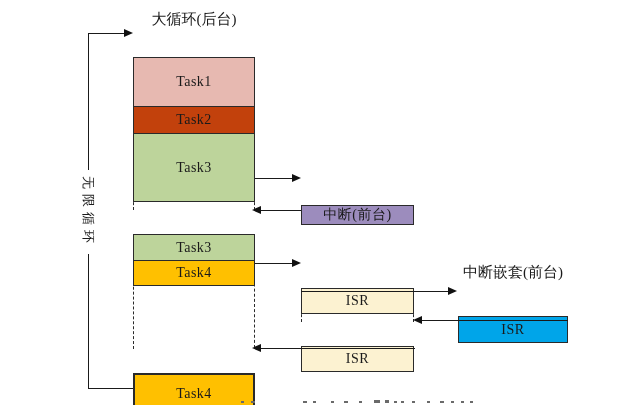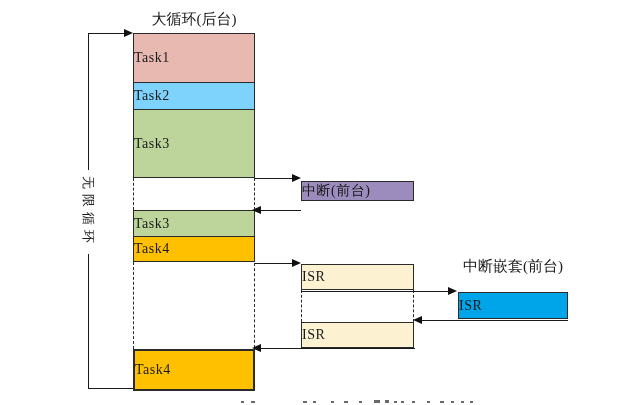--- a/index.html
+++ b/index.html
@@ -2,22 +2,22 @@
 <html><head>
 <meta charset="utf-8">
 <style>
   html,body{margin:0;padding:0;background:#ffffff;}
   .canvas{
     position:relative;width:641px;height:405px;background:#ffffff;overflow:hidden;
     font-family:"Liberation Serif","DejaVu Serif",serif;color:#1a1a1a;
   }
   .box{
     position:absolute;box-sizing:border-box;border:1px solid #2a2a2a;
-    display:flex;align-items:center;justify-content:flex-start;
-    font-size:14px;line-height:1;letter-spacing:.5px;
+    display:flex;align-items:center;justify-content:center;
+    font-size:14px;line-height:1;letter-spacing:.5px;margin-top:24px;
   }
   .box.thick{border-width:2px;}
   .hl{position:absolute;height:0;border-top:1px solid #1a1a1a;}
   .vl{position:absolute;width:0;border-left:1px solid #1a1a1a;}
   .vd{position:absolute;width:0;border-left:1px dashed #2a2a2a;}
   .ah-r{position:absolute;width:0;height:0;
     border-top:4px solid transparent;border-bottom:4px solid transparent;
     border-left:9px solid #111;}
   .ah-l{position:absolute;width:0;height:0;
     border-top:4px solid transparent;border-bottom:4px solid transparent;
@@ -41,21 +41,21 @@
   <div class="hl" style="left:88px;top:33px;width:38px;"></div>
   <div class="ah-r" style="left:124px;top:29px;"></div>
   <div class="vl" style="left:88px;top:33px;height:137px;"></div>
   <div class="vl" style="left:88px;top:254px;height:134px;"></div>
   <div class="hl" style="left:88px;top:388px;width:46px;"></div>
   <div class="vlabel">无限循环</div>
 
   <div class="box" style="left: 133px; top: 33px; width: 122px; height: 50px; background-color: rgb(231, 185, 177);">
     <span>Task1</span>
   </div>
-  <div class="box" style="left: 133px; top: 82px; width: 122px; height: 28px; background-color: #7dd3fc;">
+  <div class="box" style="left: 133px; top: 82px; width: 122px; height: 28px; background-color: #c2410c;">
     <span>Task2</span>
   </div>
   <div class="box" style="left: 133px; top: 109px; width: 122px; height: 69px; background-color: rgb(189, 212, 155);">
     <span>Task3</span>
   </div>
 
   <div class="vd" style="left:133px;top:178px;height:32px;"></div>
   <div class="vd" style="left:254px;top:178px;height:32px;"></div>
 
   <div class="box" style="left: 133px; top: 210px; width: 122px; height: 27px; background-color: rgb(189, 212, 155);">
@@ -88,21 +88,21 @@
   <div class="box" style="left: 301px; top: 264px; width: 113px; height: 26px; background-color: rgb(252, 242, 209);">
     <span>ISR</span>
   </div>
 
   <div class="vd" style="left:301px;top:290px;height:32px;"></div>
   <div class="vd" style="left:413px;top:290px;height:32px;"></div>
 
   <div class="hl" style="left:301px;top:291px;width:148px;"></div>
   <div class="ah-r" style="left:448px;top:287px;"></div>
 
-  <div class="title" style="left:448px;top:257px;width:130px;">中断嵌套(前台)</div>
+  <div class="title" style="left:448px;top:263px;width:130px;">中断嵌套(前台)</div>
   <div class="box" style="left: 458px; top: 292px; width: 110px; height: 27px; background-color: rgb(0, 165, 233);">
     <span>ISR</span>
   </div>
 
   <div class="hl" style="left:422px;top:320px;width:146px;"></div>
   <div class="ah-l" style="left:413px;top:316px;"></div>
 
   <div class="box" style="left: 301px; top: 322px; width: 113px; height: 26px; background-color: rgb(252, 242, 209);">
     <span>ISR</span>
   </div>

